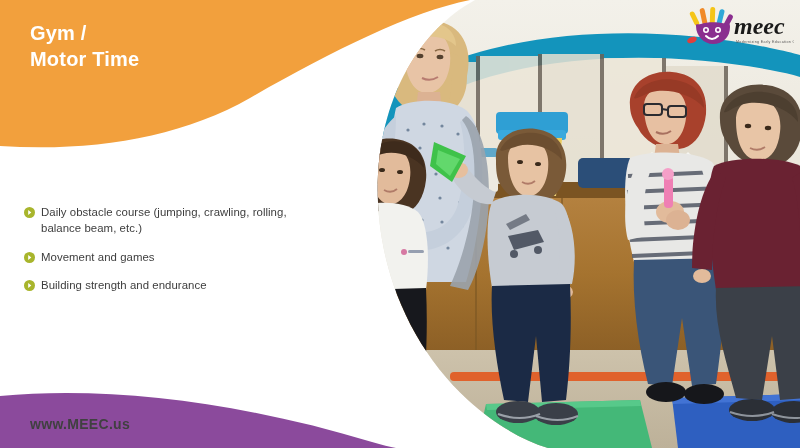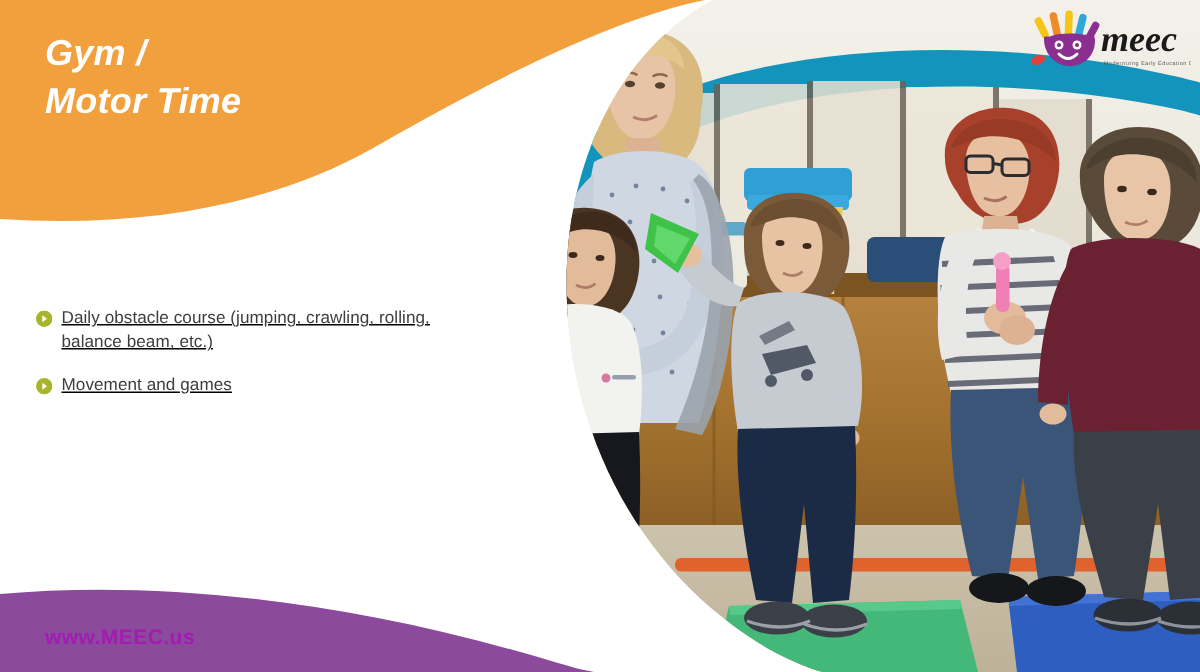--- a/index.html
+++ b/index.html
@@ -30,54 +30,52 @@
     position:absolute;left:0;top:0;
     width:470px;height:180px;
     pointer-events:none;
   }
   .header-blob svg{display:block;}
 
   .title{
     position:absolute;
     left:30px;top:20px;
     color:#ffffff;
-    font-size:24px;
+    font-size:20px;
     font-weight:bold;
     line-height:1.32;
     letter-spacing:.2px;
     white-space:pre-line;
     z-index:6;
-    font-style:italic;
   }
 
   
   .footer-blob{
     position:absolute;left:0;bottom:0;
     width:420px;height:64px;
     pointer-events:none;
     z-index:5;
   }
   .footer-blob svg{display:block;}
   .footer-url{
     position:absolute;
     left:30px;bottom:16px;
-    color:#a21caf;
+    color:#404040;
     font-size:14px;
     font-weight:bold;
     letter-spacing:.3px;
     z-index:6;
   }
 
   
   .bullets{
     position:absolute;
     left:24px;top:204px;
     width:266px;
     z-index:4;
-    text-decoration:underline;
   }
   .bullet-row{
     display:flex;
     align-items:flex-start;
     margin-bottom:12px;
   }
   .bullet-row:last-child{margin-bottom:0;}
   .bullet-icon{
     flex:0 0 auto;
     width:11px;height:11px;
@@ -473,20 +471,29 @@
     <div class="bullet-row">
       <span class="bullet-icon">
         <svg width="11" height="11" viewBox="0 0 11 11">
           <circle cx="5.5" cy="5.5" r="5.5" fill="#A8B52C"></circle>
           <path d="M4.2 3.1 L7.3 5.5 L4.2 7.9 Z" fill="#ffffff"></path>
         </svg>
       </span>
       <span class="bullet-text">Movement and games</span>
     </div>
 
+    <div class="bullet-row">
+      <span class="bullet-icon">
+        <svg width="11" height="11" viewBox="0 0 11 11">
+          <circle cx="5.5" cy="5.5" r="5.5" fill="#A8B52C"></circle>
+          <path d="M4.2 3.1 L7.3 5.5 L4.2 7.9 Z" fill="#ffffff"></path>
+        </svg>
+      </span>
+      <span class="bullet-text">Building strength and endurance</span>
+    </div>
   </div>
 
   <div class="footer-blob">
     <svg width="420" height="64" viewBox="0 0 420 64">
       <path d="M0,12 C 110,2 240,18 372,58 C 382,61 390,63 396,64 L0,64 Z" fill="#8B4A9C"></path>
     </svg>
   </div>
   <div class="footer-url">www.MEEC.us</div>
 
   <div class="logo">

